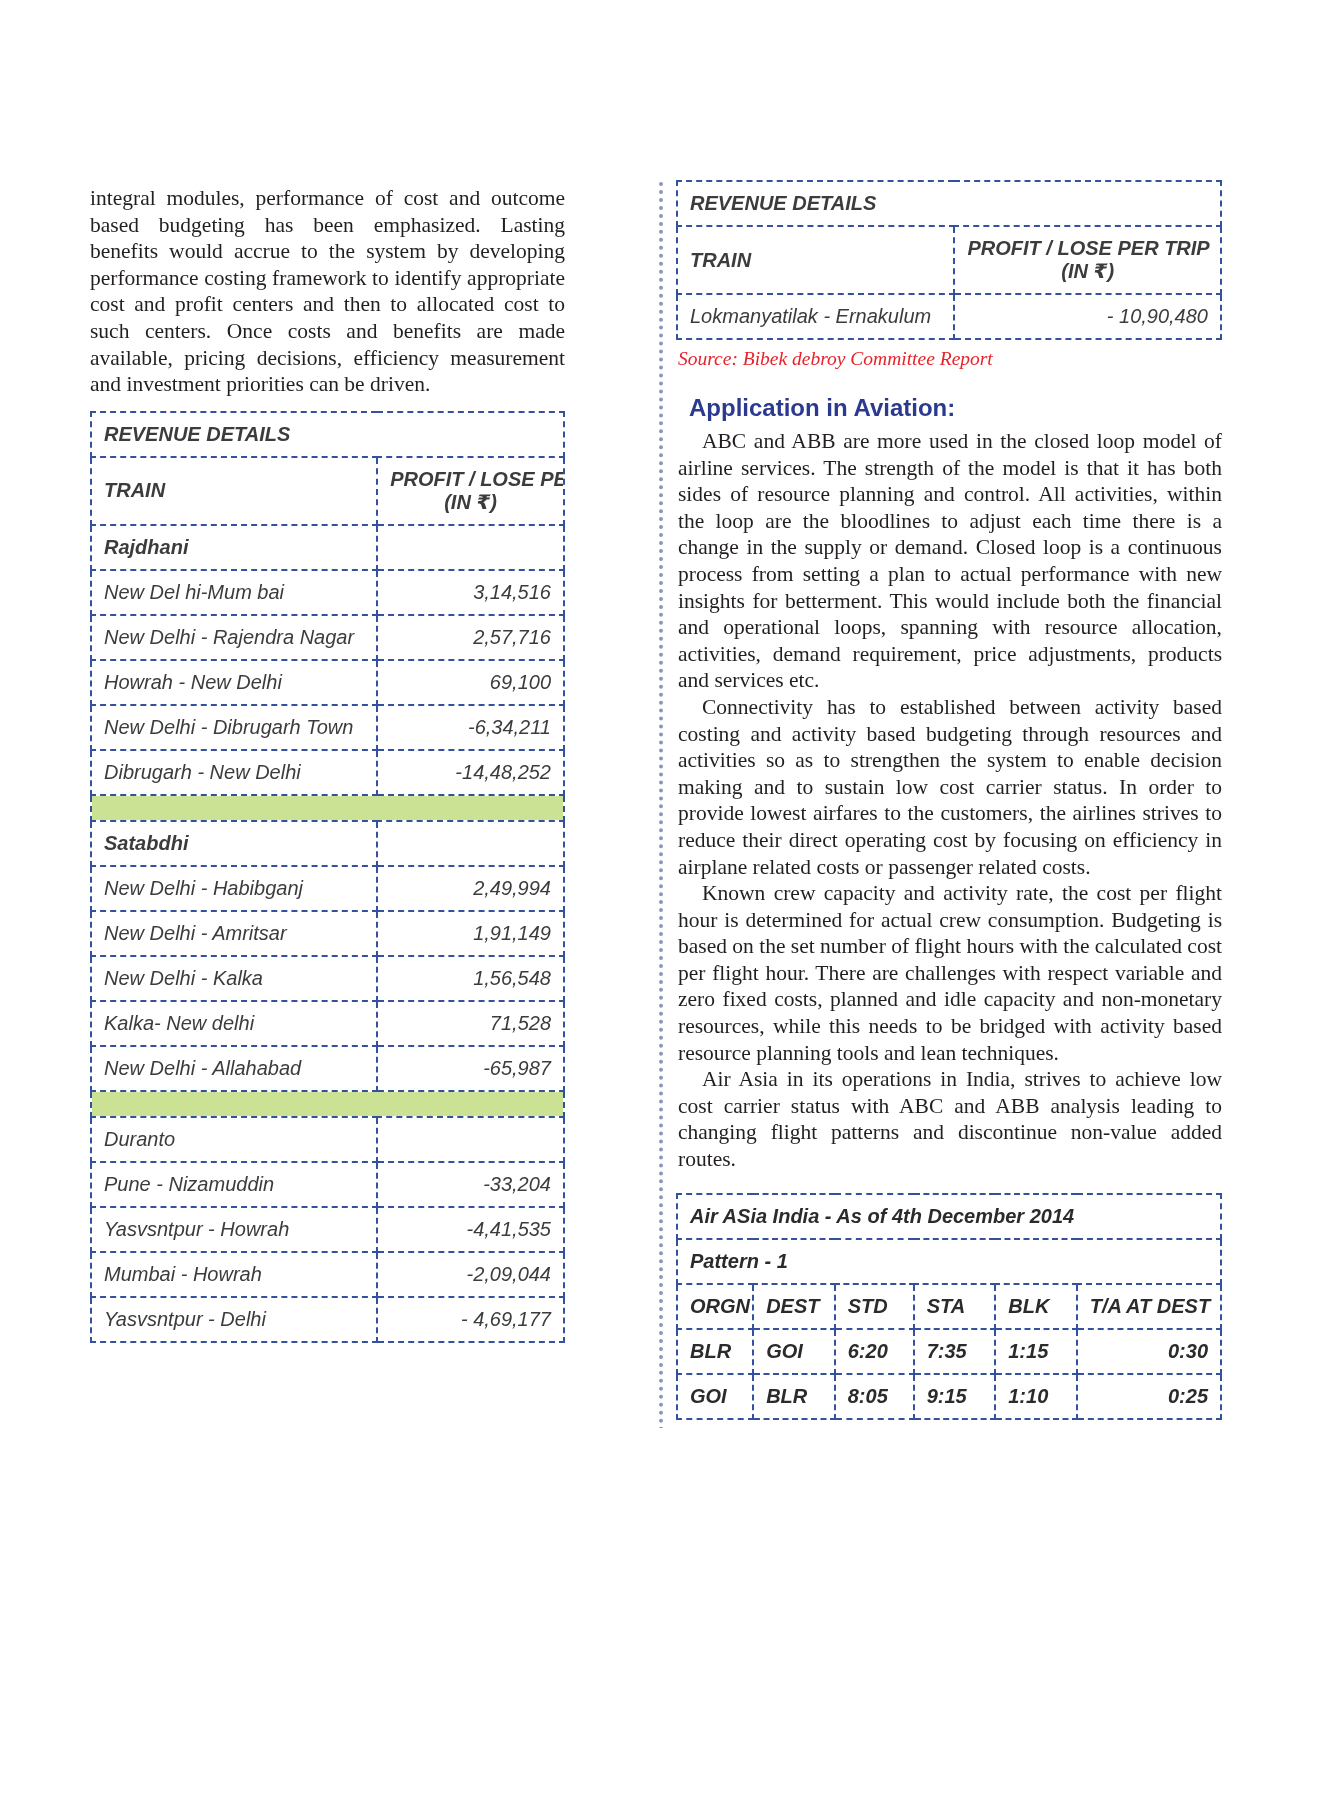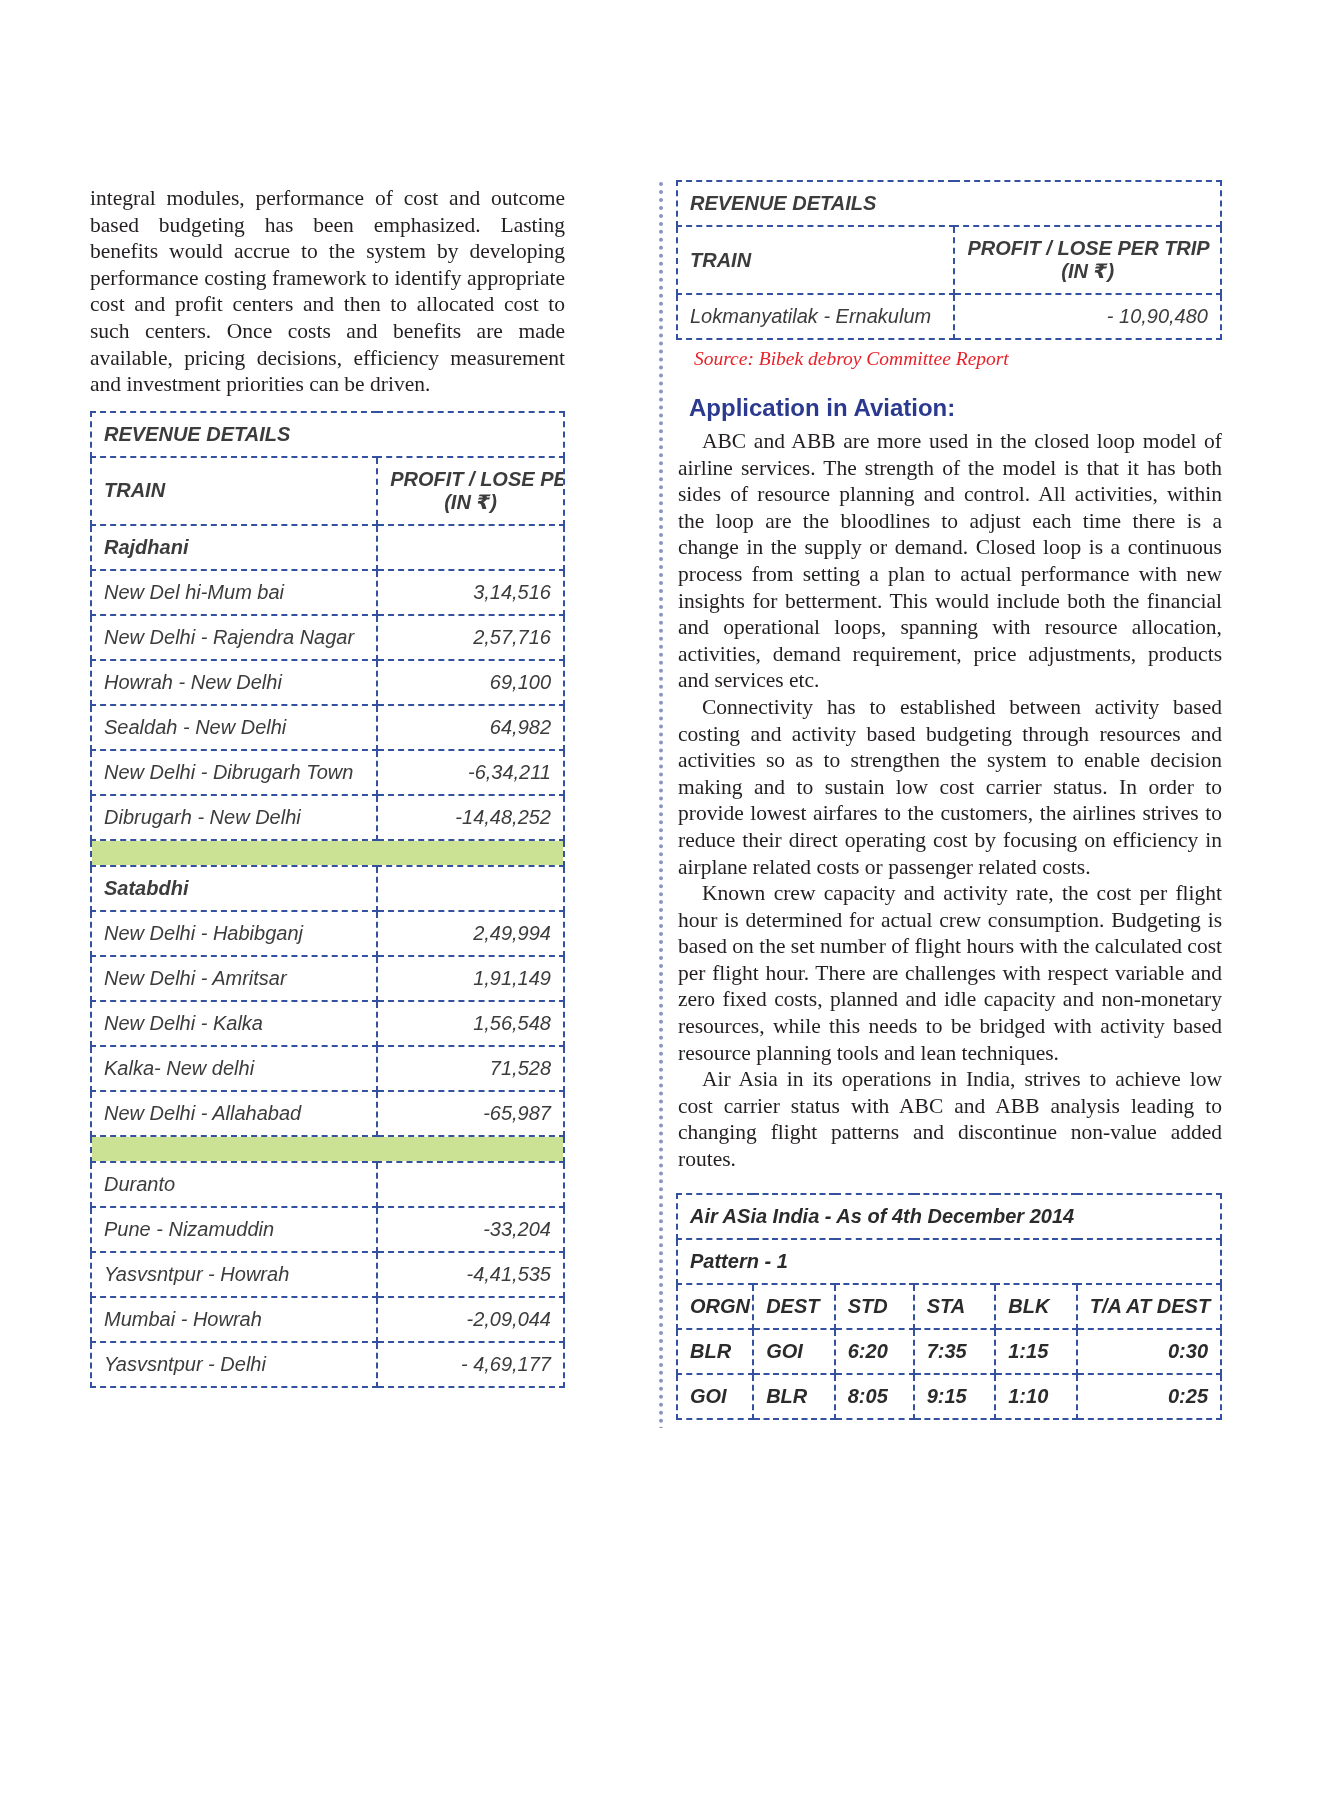--- a/index.html
+++ b/index.html
@@ -26,21 +26,21 @@
   td.tbl-title{font-weight:700;color:#2b2b2b;font-size:21px;padding:13px 12px;}
   td.colhead{font-weight:700;color:#2b2b2b;}
   td.colhead.center{text-align:center;}
   td.num{text-align:right;}
   td.group{font-weight:700;color:#2b2b2b;}
   tr.band-row td{height:24px;padding:0;background:#cbe294;}
 
   .rail-c1{width:60.5%;} .rail-c2{width:39.5%;}
   .loko-c1{width:51%;}  .loko-c2{width:49%;}
 
-  .source-note{margin:8px 0 0 18px;font-style:italic;color:#e8222a;font-size:19.5px;}
+  .source-note{margin:8px 0 0 2px;font-style:italic;color:#e8222a;font-size:19.5px;}
   .section-heading{margin:24px 0 6px 13px;
       font-family:"Liberation Sans","DejaVu Sans",sans-serif;
       font-weight:700;font-size:24px;color:#2b3a8f;}
 
   table.airasia td{font-weight:700;color:#2b2b2b;}
   table.airasia td.num{text-align:right;}
   table.airasia{margin-top:20px;}
 
   .footer{position:absolute;left:0;top:1722px;width:1324px;height:46px;}
   .footer-left{position:absolute;left:90px;top:20px;font-size:22px;letter-spacing:4px;color:#2a2a2a;}
@@ -84,24 +84,20 @@
             <td>New Del hi-Mum bai</td>
             <td class="num">3,14,516</td>
           </tr>
       <tr>
             <td>New Delhi - Rajendra Nagar</td>
             <td class="num">2,57,716</td>
           </tr>
       <tr>
             <td>Howrah - New Delhi</td>
             <td class="num">69,100</td>
-          </tr>
-      <tr>
-            <td>Sealdah - New Delhi</td>
-            <td class="num">64,982</td>
           </tr>
       <tr>
             <td>New Delhi - Dibrugarh Town</td>
             <td class="num">-6,34,211</td>
           </tr>
       <tr>
             <td>Dibrugarh - New Delhi</td>
             <td class="num">-14,48,252</td>
           </tr>
       <tr class="band-row">

